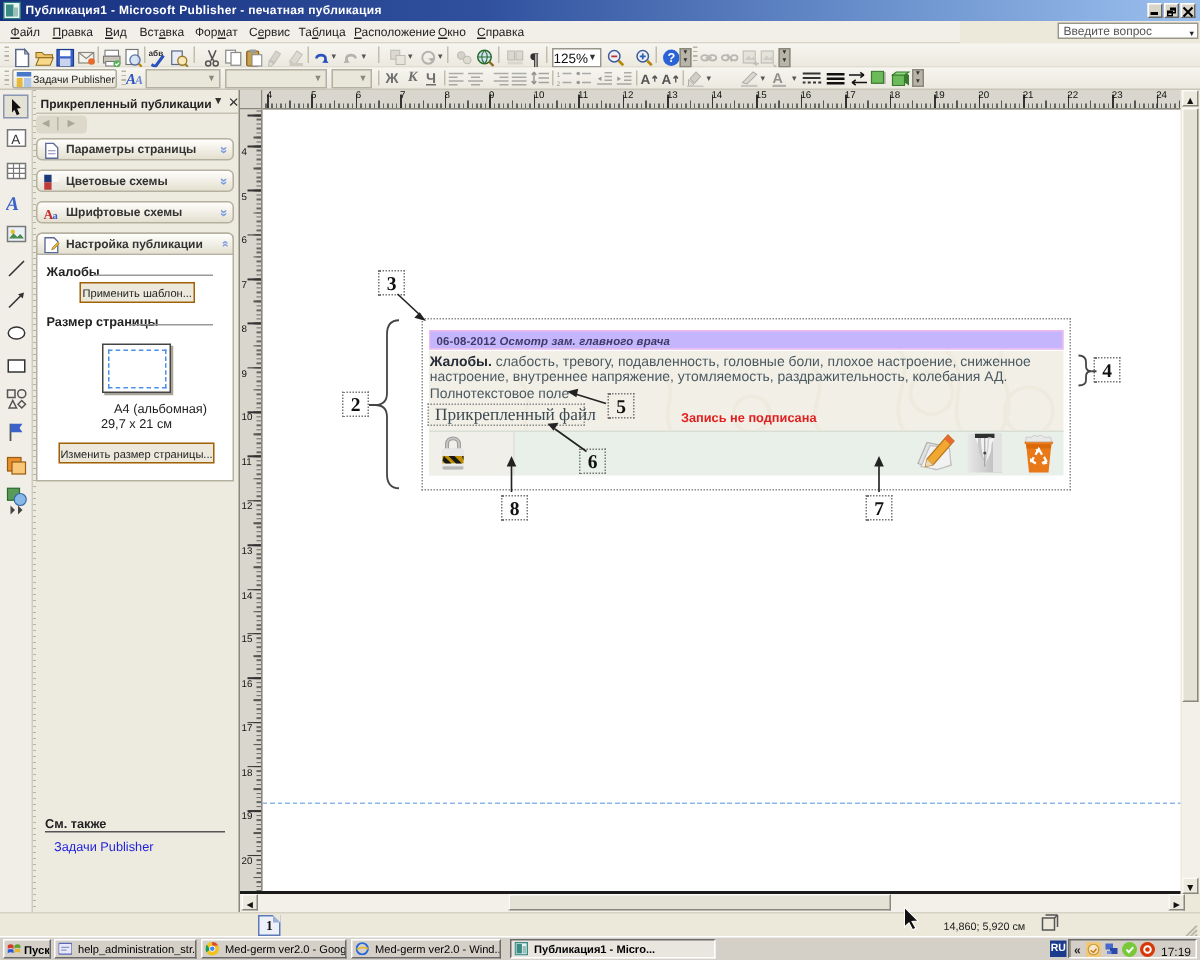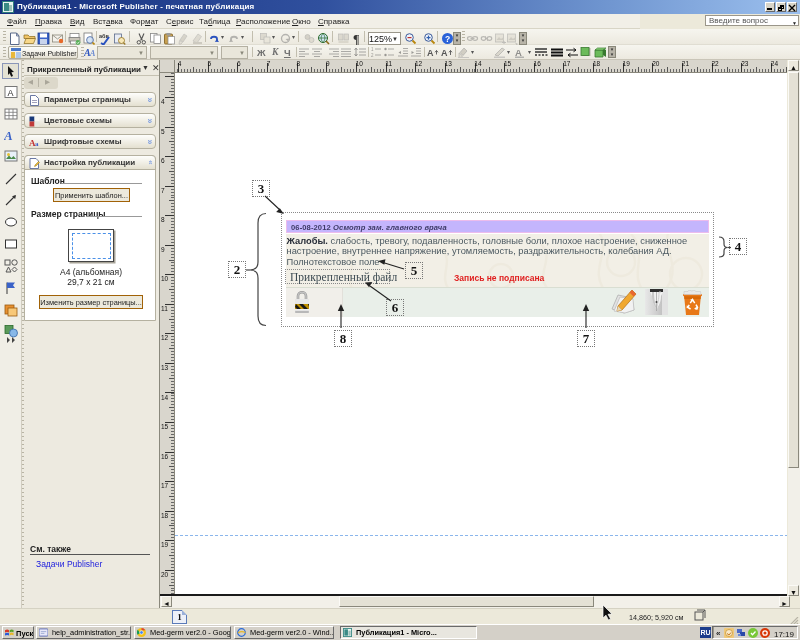--- a/index.html
+++ b/index.html
@@ -487,28 +487,28 @@
     </div>
     <div class="abs" style="left:2px;top:95px;width:132px;height:166px;background:#fff;border:1px solid #b5b1a0;border-radius:4px 4px 0 0"></div>
     <div class="tpbtn" style="top:95px;border-radius:4px 4px 0 0">
       <svg class="ic" viewBox="0 0 11 11">
           <path d="M1 .5h6l2.5 2.5v7.5h-8.5z" fill="#fff" stroke="#5a6a9a" stroke-width=".9"></path>
           <path d="M6 7l3.5-3.5 1 1L7 8l-1.5.5z" fill="#e8b83a" stroke="#9a7a1a" stroke-width=".5"></path>
         </svg>
       <span class="tx">Настройка публикации</span>
         <span class="ch" style="font-size:8px">«</span>
     </div>
-    <span class="abs h10b" style="left:9px;top:116px">Шаблон</span>
+    <span class="abs h10b" style="left:9px;top:116px">Жалобы</span>
     <div class="abs" style="left:40px;top:123px;width:80px;height:1px;background:#999"></div>
     <div class="abs clsbtn" style="left:31px;top:128px;width:77px;height:14px;line-height:13px">Применить шаблон...</div>
     <span class="abs h10b" style="left:9px;top:149px">Размер страницы</span>
     <div class="abs" style="left:64px;top:156px;width:56px;height:1px;background:#999"></div>
     <div class="abs" style="left:46px;top:169px;width:46px;height:33px;background:#fff;border:1px solid #444;box-shadow:1.5px 1.5px 0 #a8a498"></div>
     <div class="abs" style="left:49.5px;top:172.5px;width:39px;height:26px;border:1px dashed #4a90e8"></div>
-    <span class="abs" style="left:0;top:207px;width:138px;text-align:center;font-size:8.5px;color:#222">А4 (альбомная)</span>
+    <span class="abs" style="left:16px;top:207px;width:138px;text-align:center;font-size:8.5px;color:#222">А4 (альбомная)</span>
     <span class="abs" style="left:0;top:217px;width:138px;text-align:center;font-size:8.5px;color:#222">29,7 x 21 см</span>
     <div class="abs clsbtn" style="left:17px;top:235px;width:104px;height:14px;line-height:13px">Изменить размер страницы...</div>
     <span class="abs h10b" style="left:8px;top:484px">См. также</span>
     <div class="abs" style="left:8px;top:494px;width:120px;height:1px;background:#555"></div>
     <span class="abs" style="left:14px;top:499px;font-size:8.5px;color:#2222dd;white-space:nowrap">Задачи Publisher</span>
   </div>
 
   <div id="page" class="abs"></div>
   <div id="bluemargin" class="abs"></div>
   <div id="corner" class="abs"></div>

